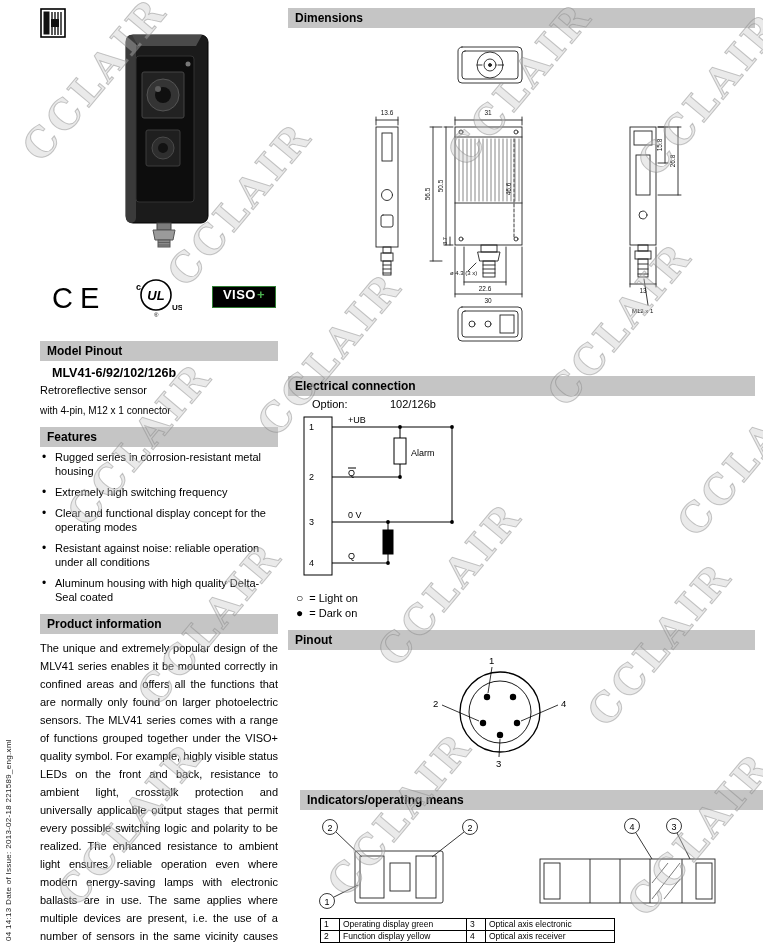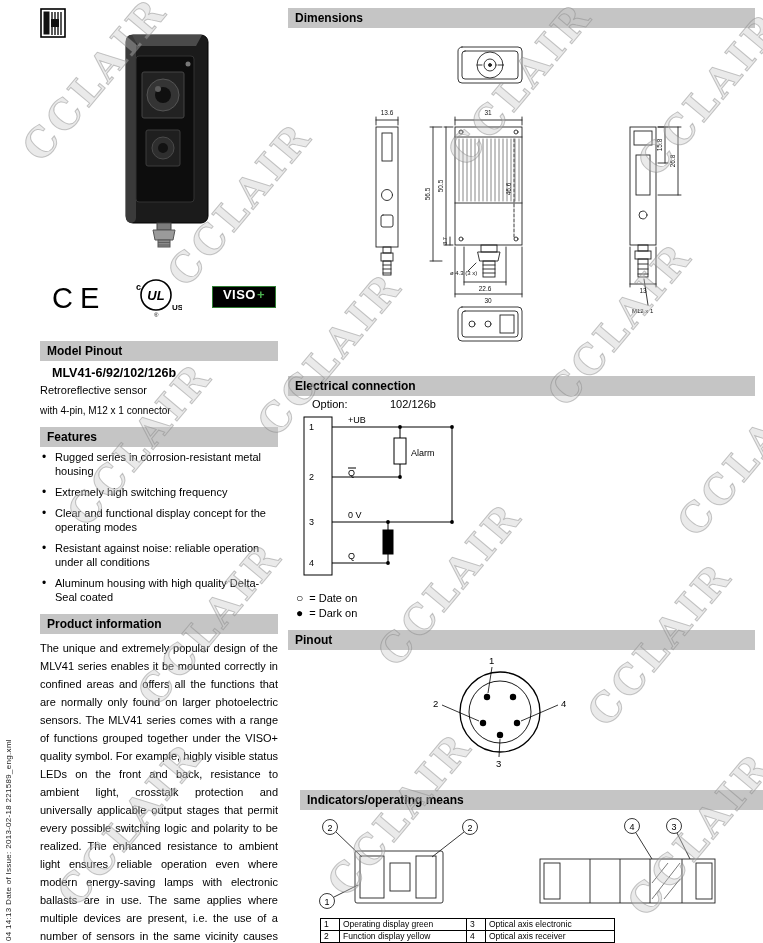--- a/index.html
+++ b/index.html
@@ -305,21 +305,21 @@
     <text x="56" y="64">Q</text>
     <text x="56" y="106">0 V</text>
     <text x="56" y="147">Q</text>
     <text x="119" y="44">Alarm</text>
   </g>
 </svg>
 
 <div class="abs" style="left:296px;top:592px">
   <div class="legend-row">
     <span class="legend-sym">○</span>
-    <span>= Date on</span>
+    <span>= Light on</span>
   </div>
   <div class="legend-row">
     <span class="legend-sym">●</span>
     <span>= Dark on</span>
   </div>
 </div>
 
 <div class="abs secheader" style="left:288px;top:630px;width:467px">Pinout</div>
 
 <svg class="abs" style="left:425px;top:655px" width="150" height="118" viewBox="0 0 150 118">

